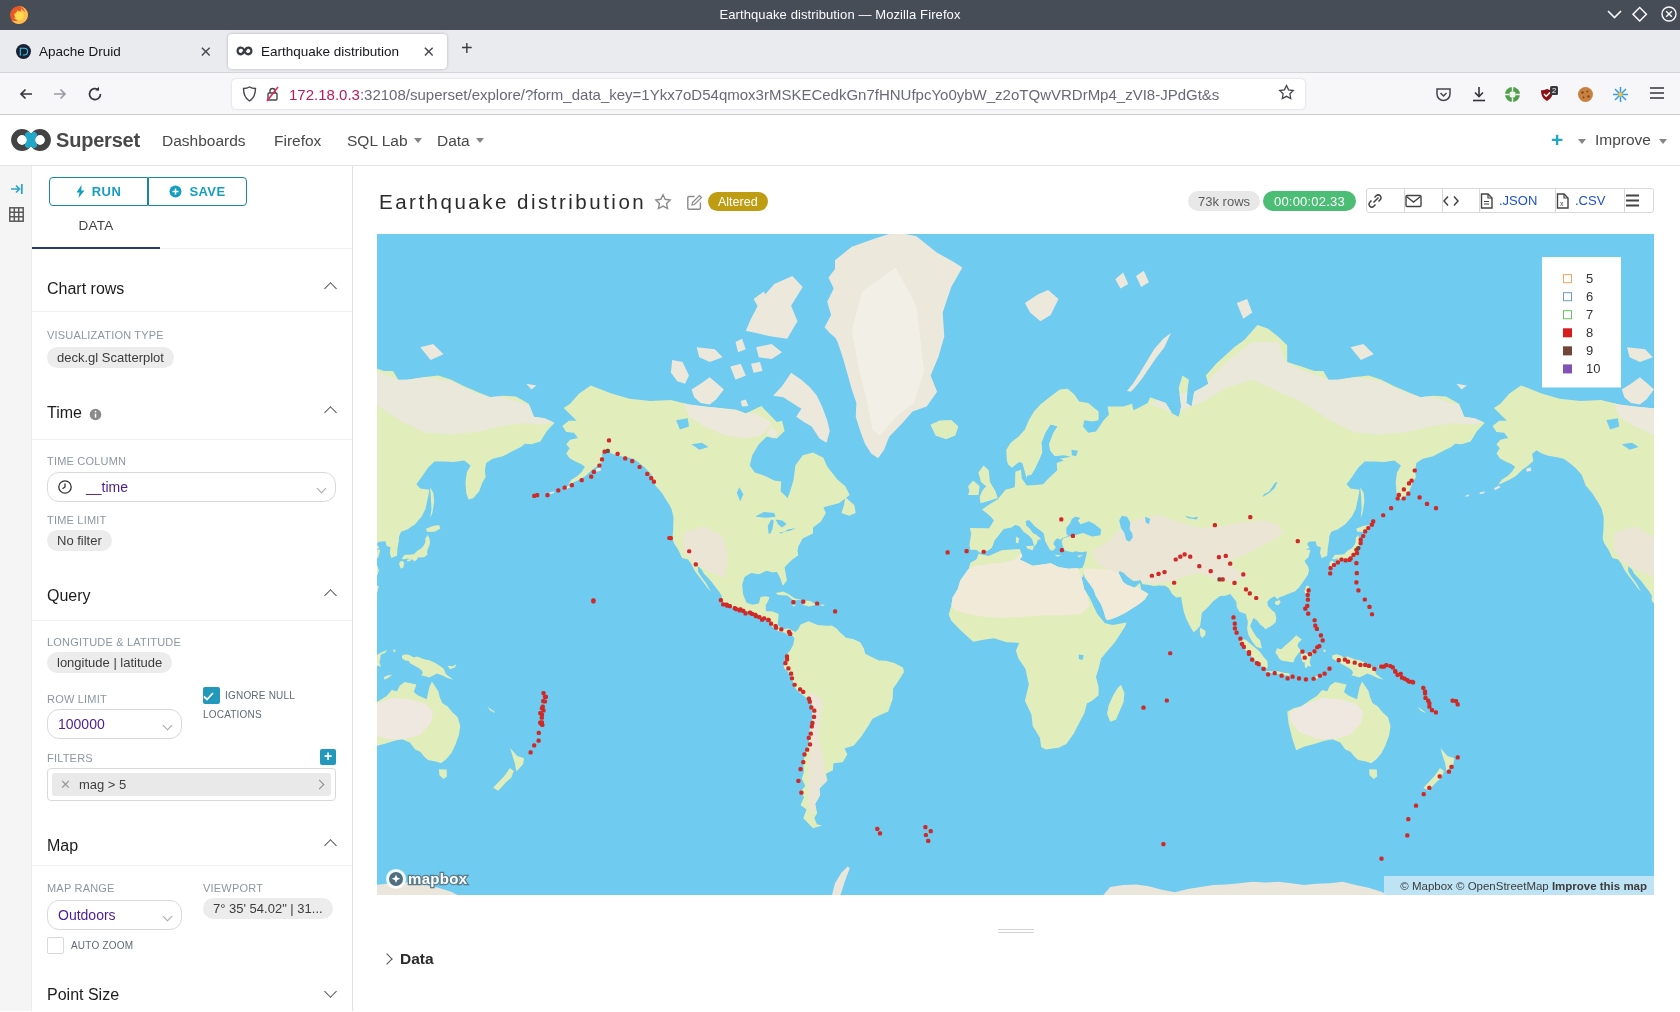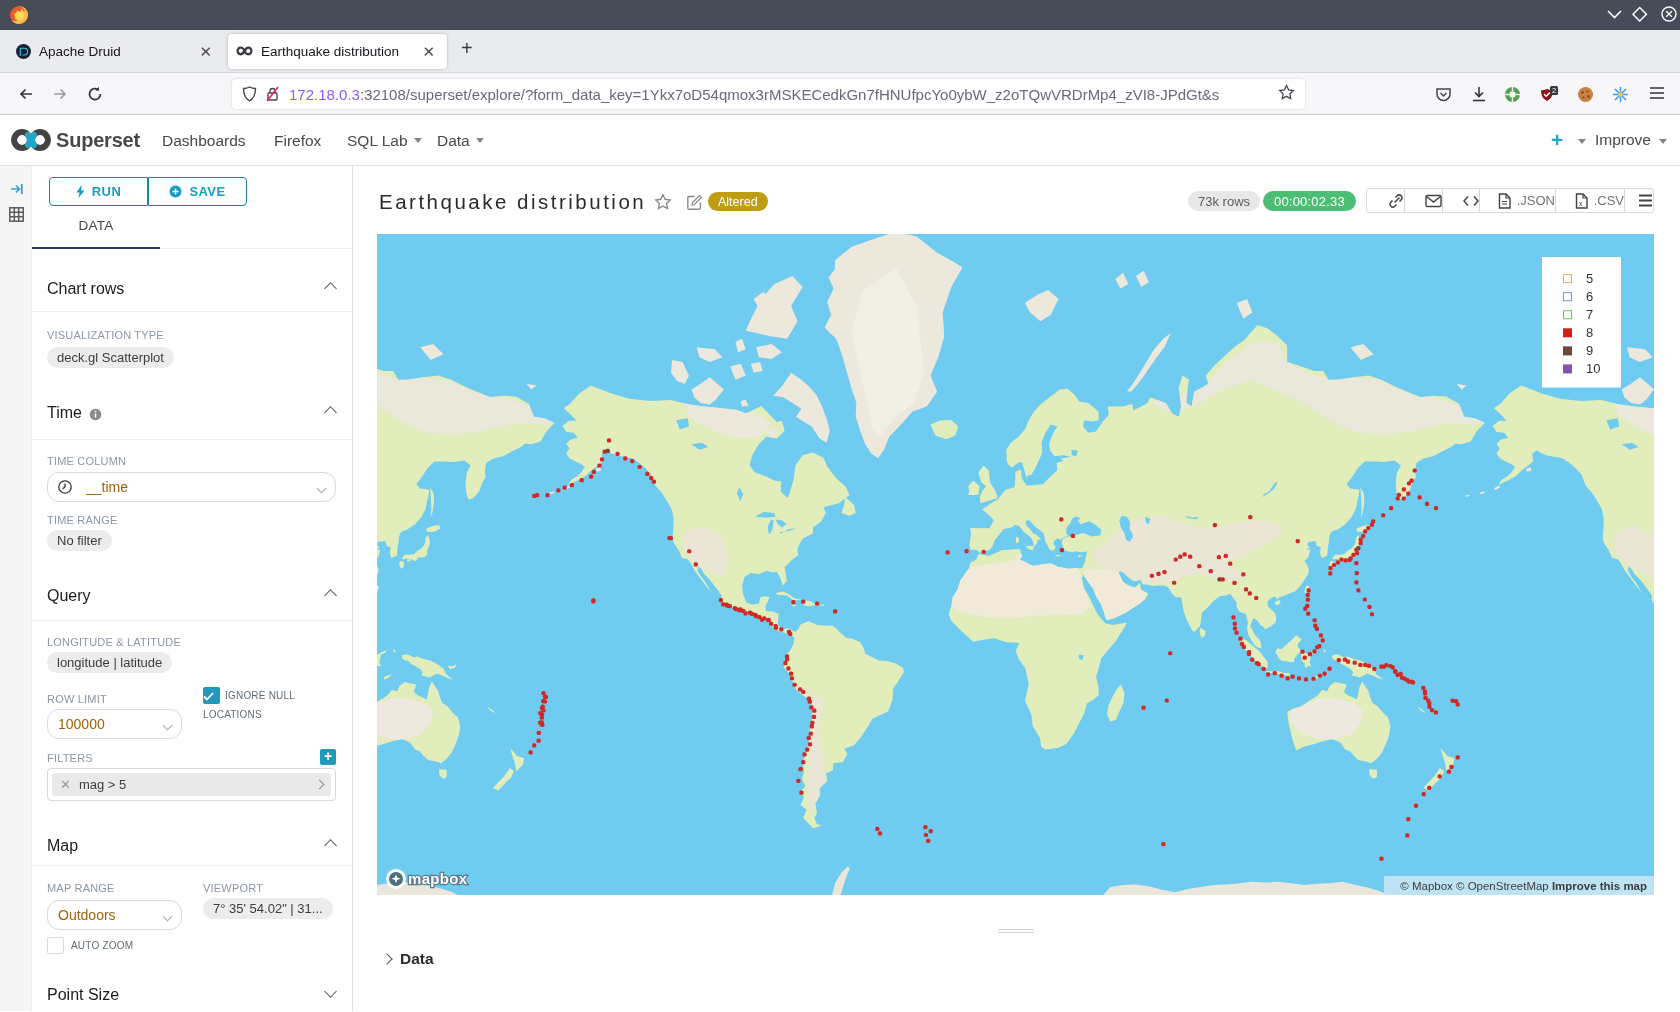--- a/index.html
+++ b/index.html
@@ -5,21 +5,21 @@
 .titlebar{height:30px;background:#464d57;position:relative;color:#fbfbfe}
 .tb-title{position:absolute;left:0;right:0;top:7px;text-align:center;font-size:13px;letter-spacing:0.1px}
 .tabbar{height:43px;background:#eaebef;position:relative;border-bottom:1px solid #d4d6da}
 .tab1{position:absolute;left:8px;top:4px;width:216px;height:35px;border-radius:4px;display:flex;align-items:center;padding:0 8px}
 .tab2{position:absolute;left:228px;top:4px;width:219px;height:35px;background:#fff;border-radius:4px;box-shadow:0 0 3px rgba(0,0,0,0.25);display:flex;align-items:center;padding:0 8px}
 .tabtxt{font-size:13.5px;color:#15141a;margin-left:8px;flex:1;white-space:nowrap;overflow:hidden}
 .tabx{color:#4a4a52;font-size:15px;padding:0 4px}
 .newtab{position:absolute;left:461px;top:7px;font-size:20px;color:#3a3a42}
 .urlrow{height:42px;background:#f7f7f9;border-bottom:1px solid #ccc;position:relative}
 .urlbox{position:absolute;left:232px;top:6px;width:1073px;height:30px;background:#fff;border-radius:4px;box-shadow:0 0 2px rgba(0,0,0,0.22);display:flex;align-items:center;padding:0 10px;font-size:15px;white-space:nowrap;overflow:hidden}
-.urlhost{color:#8b5cf6}
+.urlhost{color:#be185d}
 .urlrest{color:#69697a;display:inline-block;max-width:860px;overflow:hidden;white-space:nowrap;vertical-align:bottom}
 .superbar{height:51px;background:#fff;border-bottom:1px solid #e4e4e4;position:relative}
 .sslogo{position:absolute;left:10px;top:12px}
 .sstxt{position:absolute;left:56px;top:14px;font-size:20px;font-weight:bold;color:#484848;letter-spacing:-0.2px}
 .menu{position:absolute;top:17px;font-size:15.5px;color:#484848}
 .caret{display:inline-block;width:0;height:0;border-left:4px solid transparent;border-right:4px solid transparent;border-top:5px solid #858585;vertical-align:middle;margin-left:6px;margin-bottom:2px}
 .content{display:flex;height:845px}
 .iconstrip{width:32px;background:#f5f5f5;border-right:1px solid #ebebeb;position:relative}
 .panel{width:321px;position:relative;border-right:1px solid #e0e0e0;background:#fff}
 .main{flex:1;position:relative;background:#fff}
@@ -30,48 +30,49 @@
 .datatab{position:absolute;left:0;top:52px;width:128px;text-align:center;font-size:13.5px;color:#424242;letter-spacing:0.3px}
 .tabline{position:absolute;left:0;top:82px;width:100%;border-bottom:1px solid #f0f0f0}
 .tabind{position:absolute;left:0;top:81px;width:128px;height:2px;background:#2b3a67}
 .sect{position:absolute;left:15px;font-size:16px;color:#1c1c1c;font-weight:normal}
 .schev{position:absolute;right:17px;width:9px;height:9px;border-left:1.6px solid #525252;border-top:1.6px solid #525252}
 .schev.up{transform:rotate(45deg)}
 .schev.down{transform:rotate(225deg)}
 .divider{position:absolute;left:0;width:100%;border-bottom:1px solid #f0f0f0}
 .lbl{position:absolute;font-size:11px;color:#8c97a2;letter-spacing:0.2px}
 .pill{position:absolute;background:#ececec;border-radius:11px;font-size:13px;color:#3c3c3c;padding:3px 10px;white-space:nowrap}
-.selbox{position:absolute;height:30px;border:1px solid #d9d9d9;border-radius:12px;background:#fff;display:flex;align-items:center;font-size:14px;color:#a16207;padding:0 10px}
+.selbox{position:absolute;height:30px;border:1px solid #d9d9d9;border-radius:12px;background:#fff;display:flex;align-items:center;font-size:14px;color:#4c1d95;padding:0 10px}
 .selcaret{position:absolute;right:10px;top:12px;width:7px;height:7px;border-left:1.4px solid #a8a8a8;border-top:1.4px solid #a8a8a8;transform:rotate(225deg)}
 .cb{position:absolute;width:17px;height:17px;border-radius:2px}
 .cb.on{background:#2299bb}
 .cb.off{background:#fff;border:1px solid #d9d9d9}
 .cblbl{position:absolute;font-size:10px;color:#5f6b74;letter-spacing:0.2px}
 .plusbtn{position:absolute;width:16px;height:16px;background:#2299bb;border-radius:2px;color:#fff;font-size:14px;line-height:15px;text-align:center;font-weight:bold}
 .filterbox{position:absolute;left:15px;top:602px;width:289px;height:33px;border:1px solid #d9d9d9;border-radius:4px;padding:4px}
 .filterpill{height:23px;background:#e9e9e9;border-radius:3px;display:flex;align-items:center;font-size:13px;color:#3f3f3f}
 .title{position:absolute;left:26px;top:24px;font-size:20.5px;color:#2b2b2b;letter-spacing:2.5px}
 .badge{position:absolute;left:355px;top:26px;background:#bf9d13;color:#fff;font-size:12.5px;border-radius:10px;padding:2.5px 10px}
 .rowspill{position:absolute;top:25px;background:#e8e8e8;color:#5c5c5c;font-size:13px;border-radius:10px;padding:2.5px 10px}
 .timerpill{position:absolute;top:25px;background:#4bbd74;color:#fff;font-size:13px;border-radius:11px;padding:2.5px 11px;letter-spacing:0.2px}
 .btngroup{position:absolute;top:22px;height:25px;display:flex;border:1px solid #d9d9d9;border-radius:3px}
-.bgi{display:flex;align-items:center;justify-content:flex-end;border-right:1px solid #d9d9d9;color:#737373;font-size:13px}
+.bgi{display:flex;align-items:center;justify-content:flex-start;border-right:1px solid #d9d9d9;color:#1d4ed8;font-size:13px}
 .bgi:last-child{border-right:none}
 .mapwrap{position:absolute;left:24px;top:68px;width:1277px;height:661px;overflow:hidden}
 .handle{position:absolute;left:645px;top:763px;width:36px}
 .handle div{border-top:1.6px solid #d2d2d2;margin-bottom:2.4px}
 .datarow{position:absolute;left:47px;top:784px;font-size:15.5px;color:#2b2b2b;font-weight:bold}
 .dataarrow{position:absolute;left:30px;top:789px;width:8px;height:8px;border-right:1.7px solid #555;border-top:1.7px solid #555;transform:rotate(45deg)}
 </style></head><body>
 <div class="titlebar">
     <span style="position:absolute;left:9px;top:5px"><svg width="20" height="20" viewBox="0 0 20 20" style="">
         <circle cx="10" cy="10" r="9" fill="#e8592a"></circle>
         <path d="M10 1 a9 9 0 0 1 9 9 9 9 0 0 1 -9 9 c-3 0-6-1.5-7.5-4 2 1.5 5 1.5 6.5 0 -2 0-3.5-1-4-2.5 1 .5 2 .5 3 0 -2-.8-3-2.5-2.7-4.5 .8 1 1.8 1.6 3 1.7 -1-1.5-.8-3.4.4-4.7 .5 1.5 1.6 2.5 3.3 2.8 -0.5-1.5-0.3-3 .5-4.3 1 1.8 2.8 2.3 4 4.5 A9 9 0 0 0 10 1z" fill="#ffbd4f"></path>
         <circle cx="10.3" cy="10.8" r="4.6" fill="#ffe14f" opacity="0.85"></circle>
       </svg></span>
+    <div class="tb-title">Earthquake distribution — Mozilla Firefox</div>
     <svg width="74" height="16" viewBox="0 0 74 16" style="position:absolute;right:3px;top:6px">
       <path d="M5 5 l6.5 6.5 6.5-6.5" stroke="#fbfbfe" stroke-width="1.6" fill="none"></path>
       <rect x="32" y="3.5" width="9.5" height="9.5" transform="rotate(45 36.7 8.2)" stroke="#fbfbfe" stroke-width="1.5" fill="none"></rect>
       <circle cx="66" cy="8" r="7" stroke="#fbfbfe" stroke-width="1.4" fill="none"></circle>
       <path d="M63.2 5.2 l5.6 5.6 M68.8 5.2 l-5.6 5.6" stroke="#fbfbfe" stroke-width="1.4"></path>
     </svg>
   </div>
 <div class="tabbar">
     <div class="tab1">
       <svg width="15" height="15" viewBox="0 0 15 15" style="">
@@ -211,21 +212,21 @@
           <path d="M6.5 5.6 v4" stroke="#fff" stroke-width="1.5"></path>
           <circle cx="6.5" cy="3.6" r="0.9" fill="#fff"></circle>
         </svg></span>
       <div class="schev up" style="top:242px"></div>
       <div class="divider" style="top:273px"></div>
       <div class="lbl" style="left:15px;top:289px">TIME COLUMN</div>
       <div class="selbox" style="left:15px;top:306px;width:289px"><svg width="14" height="14" viewBox="0 0 14 14" style="">
           <circle cx="7" cy="7" r="6.2" stroke="#333" stroke-width="1.3" fill="none"></circle>
           <path d="M7 3.5 V7 L4.5 8.8" stroke="#333" stroke-width="1.3" fill="none"></path>
         </svg><span style="width:14px"></span>__time<span class="selcaret"></span></div>
-      <div class="lbl" style="left:15px;top:348px">TIME RANGE</div>
+      <div class="lbl" style="left:15px;top:348px">TIME LIMIT</div>
       <div class="pill" style="left:15px;top:364px">No filter</div>
       <div class="sect" style="top:421px">Query</div>
       <div class="schev up" style="top:425px"></div>
       <div class="divider" style="top:454px"></div>
       <div class="lbl" style="left:15px;top:470px">LONGITUDE &amp; LATITUDE</div>
       <div class="pill" style="left:15px;top:486px">longitude | latitude</div>
       <div class="lbl" style="left:15px;top:527px">ROW LIMIT</div>
       <div class="cb on" style="left:171px;top:521px"><svg width="11" height="9" viewBox="0 0 11 9" style="">
           <path d="M1 4.5 L4 7.5 10 1" stroke="#fff" stroke-width="1.8" fill="none"></path>
         </svg></div>

